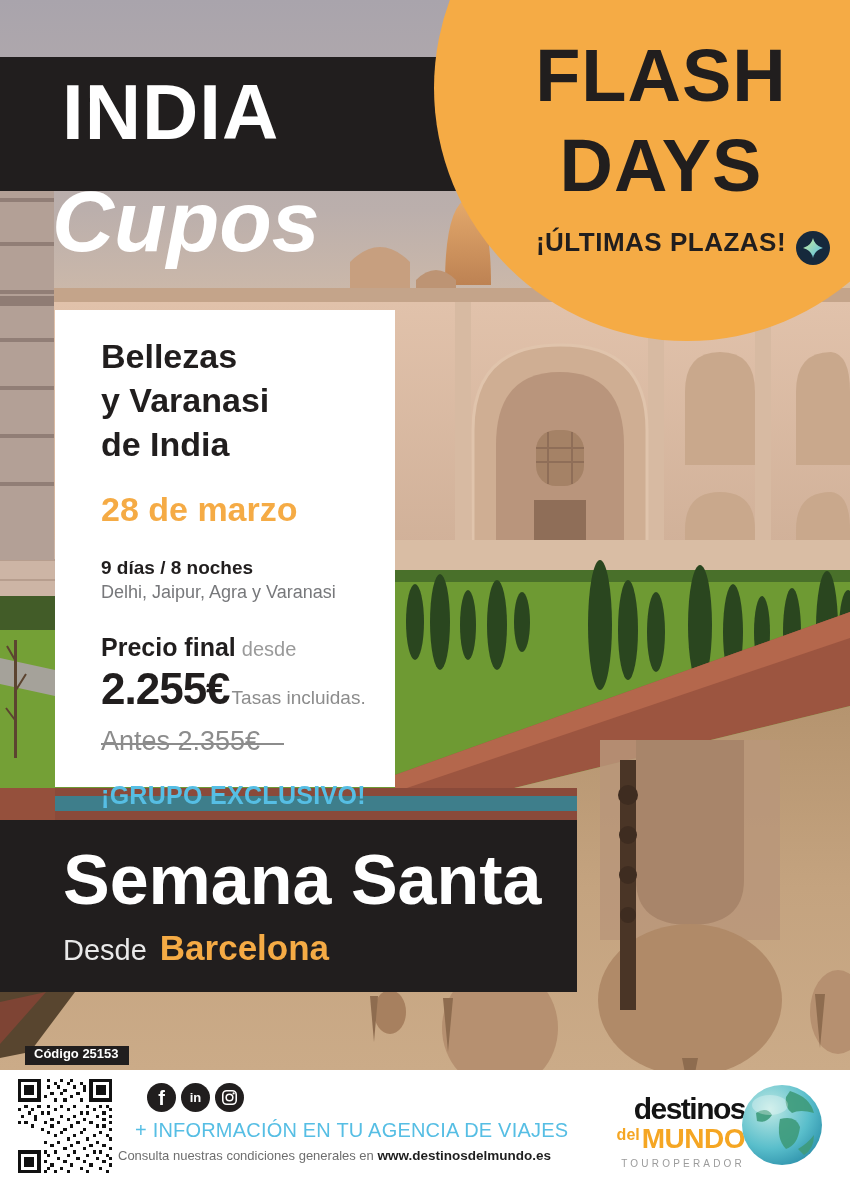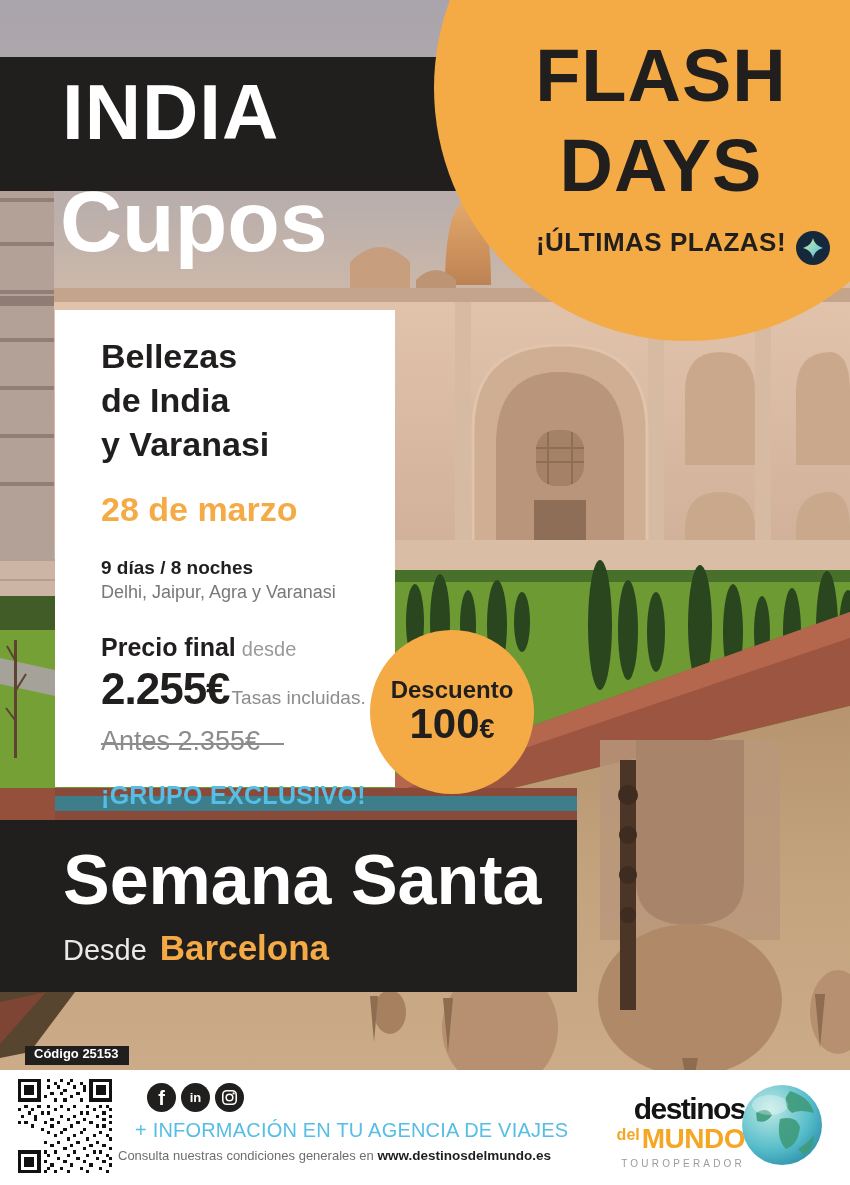--- a/index.html
+++ b/index.html
@@ -5,21 +5,21 @@
   html,body{margin:0;padding:0;background:#ffffff;}
   .poster{
     position:relative;width:850px;height:1185px;overflow:hidden;
     font-family:"Liberation Sans",sans-serif;background:#cbb8a9;margin:0 auto;
   }
   .bg{position:absolute;inset:0;width:100%;height:100%;display:block;}
 
   
   .title-bar{position:absolute;left:0;top:57px;width:457px;height:134px;background:#211E1E;z-index:2;}
   .title-india{display:block;padding-left:62px;line-height:110px;font-size:78px;font-weight:800;color:#ffffff;letter-spacing:1px;white-space:nowrap;}
-  .subtitle-cupos{position:absolute;left:60px;top:178px;z-index:2;font-size:86px;font-weight:800;color:#ffffff;line-height:1;white-space:nowrap;}
+  .subtitle-cupos{position:absolute;left:52px;top:178px;z-index:2;font-size:86px;font-weight:800;color:#ffffff;line-height:1;white-space:nowrap;font-style:italic;}
 
   
   .flash-circle{position:absolute;left:434px;top:-165px;width:506px;height:506px;border-radius:50%;background:#F5AB45;z-index:3;}
   .flash-inner{position:absolute;top:196px;left:0;width:100%;text-align:center;transform:translateX(-26px);color:#211E1E;}
   .flash-line{font-size:74px;font-weight:800;line-height:90px;letter-spacing:1px;}
   .flash-sub{margin-top:16px;font-size:26px;font-weight:800;letter-spacing:.5px;}
 
   .sparkle{position:absolute;left:796px;top:231px;width:34px;height:34px;border-radius:50%;background:#16293C;z-index:4;display:flex;align-items:center;justify-content:center;}
   .sparkle svg{width:26px;height:26px;display:block;}
 
@@ -215,44 +215,38 @@
             <stop offset="1" stop-color="#54BBE8"></stop>
         </linearGradient>
       </defs>
       <path d="M17 4 Q19 14 30 17 Q19 20 17 30 Q15 20 4 17 Q15 14 17 4 Z" fill="url(#sparkg)"></path>
     </svg>
   </div>
 
   <section class="offer-card">
     <h2 class="offer-title">
       <span>Bellezas</span>
+      <span>y Varanasi</span>
       <span>de India</span>
-      <span>y Varanasi</span>
     </h2>
     <div class="offer-date">28 de marzo</div>
     <div class="offer-duration">9 días / 8 noches</div>
     <div class="offer-itinerary">Delhi, Jaipur, Agra y Varanasi</div>
     <div class="price-label-row">
       <span class="price-label">Precio final</span><span class="price-from">desde</span>
     </div>
     <div class="price-row">
       <span class="price-value">2.255€</span><span class="price-note">Tasas incluidas.</span>
     </div>
     <div class="old-price">
       <span class="strike">Antes 2.355€</span>
     </div>
     <div class="group-note">¡GRUPO EXCLUSIVO!</div>
   </section>
 
-  <div class="discount-circle">
-    <div class="discount-label">Descuento</div>
-    <div class="discount-amount">
-      <span>100</span><span class="cur">€</span>
-    </div>
-  </div>
 
   <div class="season-banner">
     <div class="season-title">Semana Santa</div>
     <div class="season-from">
       <span class="from-label">Desde</span>
       <span class="from-city">Barcelona</span>
     </div>
   </div>
 
   <div class="code-label">Código 25153</div>

